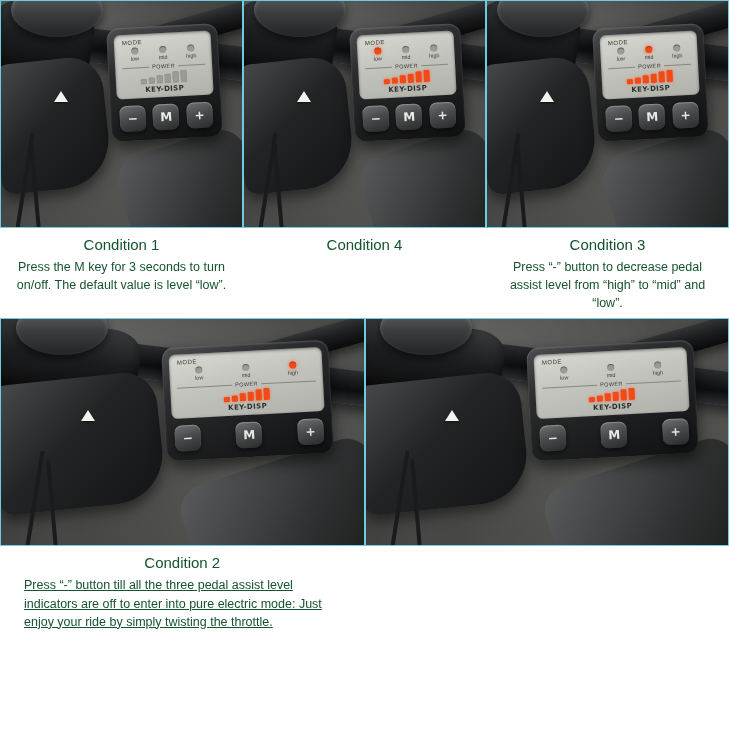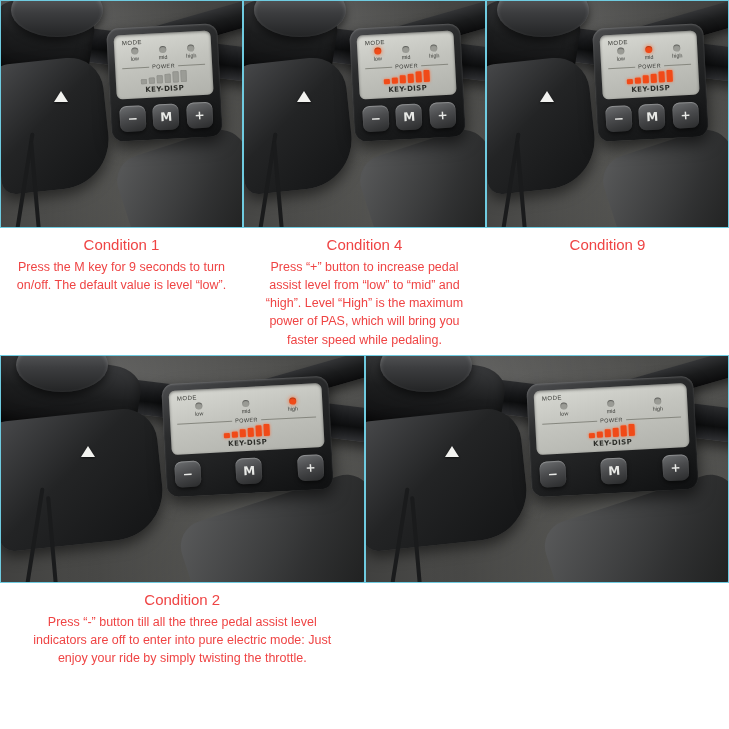--- a/index.html
+++ b/index.html
@@ -246,33 +246,33 @@
     border-left: 7px solid transparent;
     border-right: 7px solid transparent;
     border-bottom: 11px solid #f2f2ef;
     filter: drop-shadow(0 1px 1px rgba(0,0,0,.6));
   }
 
   
   .caption {
     box-sizing: border-box;
     padding: 8px 10px 6px 10px;
-    color: #ef4444;
+    color: #14532d;
   }
   .cap-title {
     font-size: 15px;
     text-align: center;
     margin-bottom: 5px;
   }
   .cap-body {
     font-size: 12.5px;
     line-height: 1.45;
     text-align: center;
   }
-  .cap-body.left { text-align: center; }
+  .cap-body.left { text-align: left; text-decoration: underline; }
 
   .row2 { display: flex; align-items: flex-start; }
   .block-half { width: 364.5px; }
   .cap-half { padding: 8px 24px 6px 24px; }
 </style>
 </head>
 <body>
 
 <div class="sheet">
 
@@ -324,21 +324,21 @@
           </div>
           <div class="keys">
             <div class="key">−</div>
             <div class="key">M</div>
             <div class="key">+</div>
           </div>
         </div>
       </div>
       <div class="caption">
         <div class="cap-title">Condition 1</div>
-        <div class="cap-body">Press the M key for 9 seconds to turn on/off. The default value is level “low”.</div>
+        <div class="cap-body">Press the M key for 3 seconds to turn on/off. The default value is level “low”.</div>
       </div>
     </div>
 
     <div class="cell cell-3">
       <div class="photo photo-3">
         <div class="bg"></div>
         <div class="handlebar"></div>
         <div class="handlebar-2"></div>
         <div class="stem"></div>
         <div class="grip"></div>
@@ -381,21 +381,20 @@
           </div>
           <div class="keys">
             <div class="key">−</div>
             <div class="key">M</div>
             <div class="key">+</div>
           </div>
         </div>
       </div>
       <div class="caption">
         <div class="cap-title">Condition 4</div>
-        <div class="cap-body">Press “+” button to increase pedal assist level from “low” to “mid” and “high”. Level “High” is the maximum power of PAS, which will bring you faster speed while pedaling.</div>
       </div>
     </div>
 
     <div class="cell cell-3">
       <div class="photo photo-3">
         <div class="bg"></div>
         <div class="handlebar"></div>
         <div class="handlebar-2"></div>
         <div class="stem"></div>
         <div class="grip"></div>
@@ -437,21 +436,22 @@
             <div class="brand">KEY-DISP</div>
           </div>
           <div class="keys">
             <div class="key">−</div>
             <div class="key">M</div>
             <div class="key">+</div>
           </div>
         </div>
       </div>
       <div class="caption">
-        <div class="cap-title">Condition 9</div>
+        <div class="cap-title">Condition 3</div>
+        <div class="cap-body">Press “-” button to decrease pedal assist level from “high” to “mid” and “low”.</div>
       </div>
     </div>
 
   </div>
 
   <div class="row2">
 
     <div class="block-half">
       <div class="photo photo-half">
         <div class="bg"></div>

